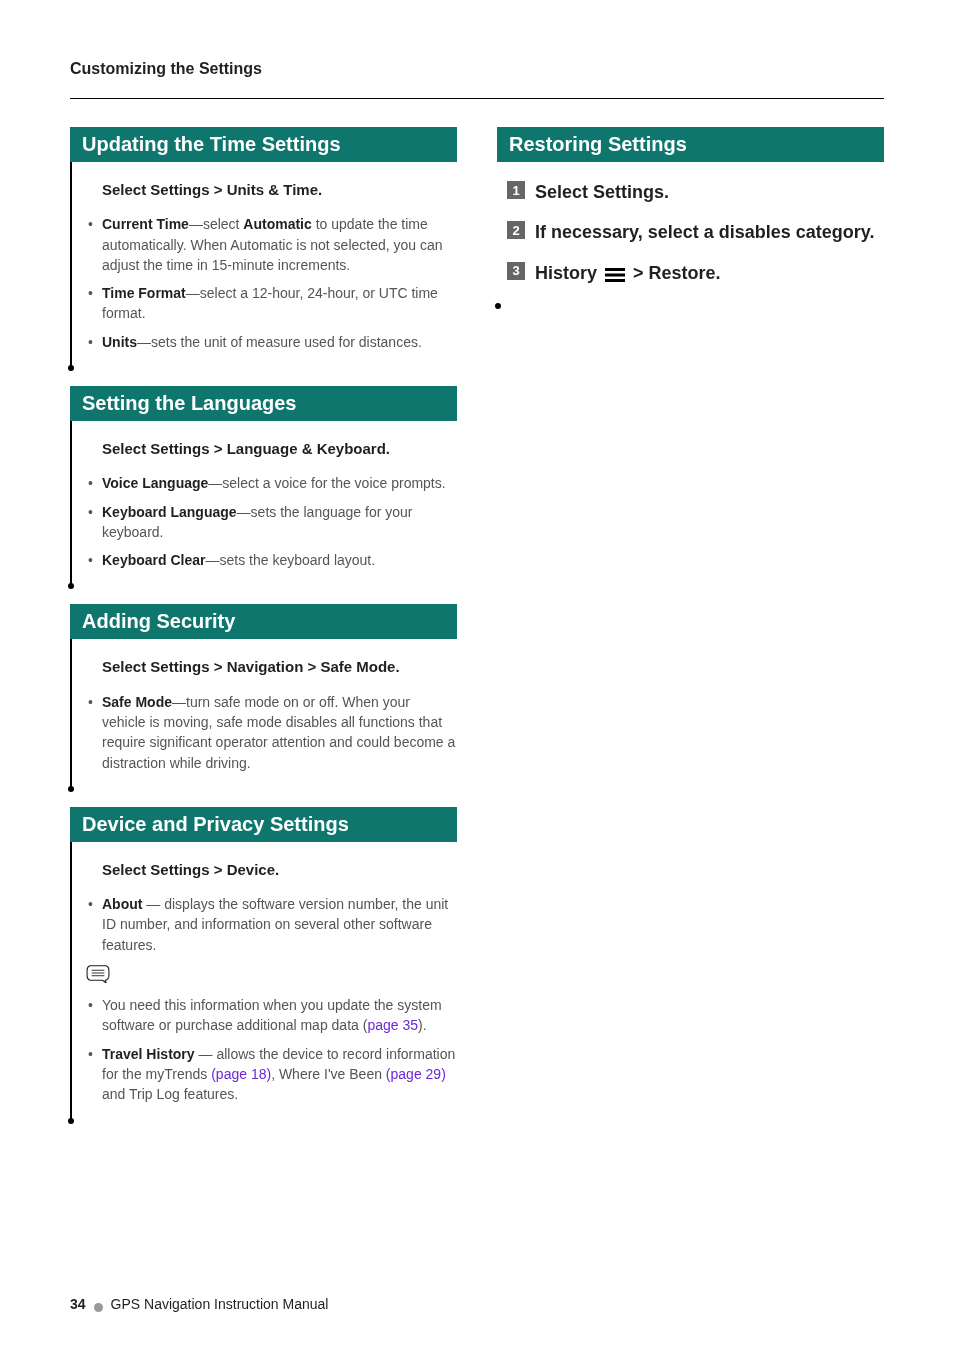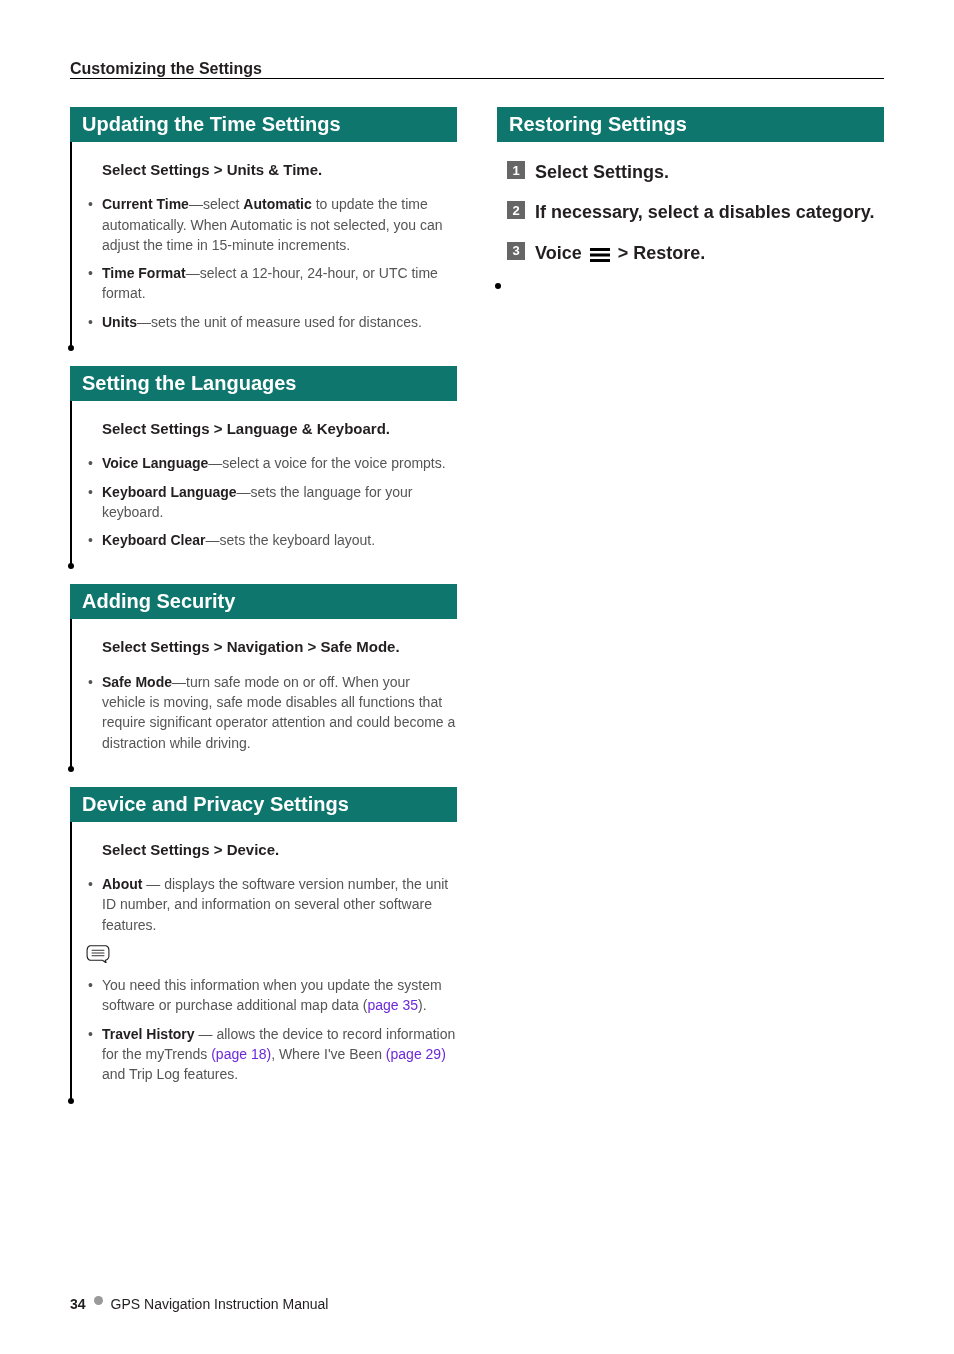--- a/index.html
+++ b/index.html
@@ -13,21 +13,21 @@
       height: 1354px;
       background: #fff;
       padding: 60px 70px 40px 70px;
       position: relative;
       color: #231f20;
     }
     .page-header {
       font-weight: 700;
       font-size: 16px;
       color: #231f20;
-      padding-bottom: 0;
+      padding-bottom: 20px;
       border-bottom: 1px solid #000;
       margin-bottom: 28px;
     }
     .columns {
       display: flex;
       gap: 40px;
     }
     .col {
       flex: 1;
       min-width: 0;
@@ -150,21 +150,21 @@
       top: 200px;
     }
     .col-right .section {
       padding-bottom: 4px;
     }
     .footer {
       position: absolute;
       bottom: 42px;
       left: 70px;
       display: flex;
-      align-items: flex-start;
+      align-items: flex-end;
       font-size: 14px;
       color: #231f20;
     }
     .footer .pnum {
       font-weight: 700;
       margin-right: 8px;
     }
     .footer .dot {
       width: 9px;
       height: 9px;
@@ -241,21 +241,21 @@
       </div>
 
       <div class="step-row">
         <div class="step-num">2</div>
         <div class="step-text">If necessary, select a disables category.</div>
       </div>
 
       <div class="step-row">
         <div class="step-num">3</div>
         <div class="step-text">
-          <span>Voice </span><span class="menu-icon"><svg viewBox="0 0 20 14">
+          <span>History </span><span class="menu-icon"><svg viewBox="0 0 20 14">
                 <rect x="0" y="0" width="20" height="3" fill="#000"></rect>
                 <rect x="0" y="5.5" width="20" height="3" fill="#000"></rect>
                 <rect x="0" y="11" width="20" height="3" fill="#000"></rect>
               </svg></span><span> &gt; Restore.</span>
         </div>
       </div>
     </div>
   </div>
 </div>
 

